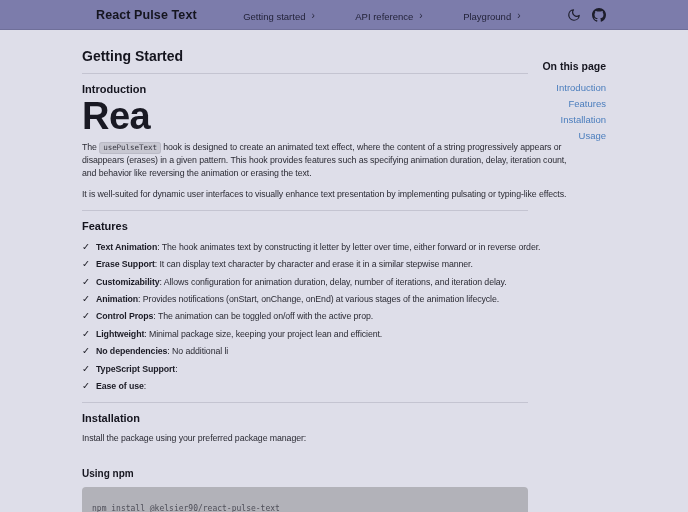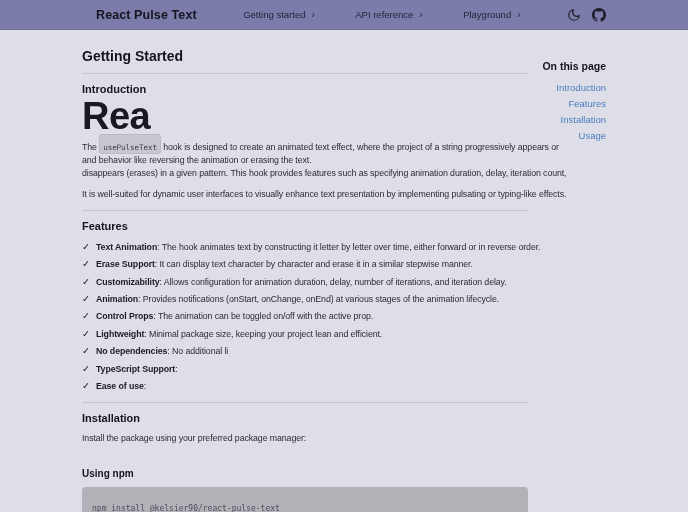--- a/index.html
+++ b/index.html
@@ -12,21 +12,21 @@
 
   
   .navbar {
     height: 30px;
     background: #7c7cab;
     border-bottom: 1px solid rgba(0,0,0,0.10);
     display: flex; align-items: center; justify-content: center;
   }
   .nav-inner {
     width: 524px;
-    display: flex; align-items: center; padding-left: 14px;
+    display: flex; align-items: flex-end; padding-left: 14px;
   }
   .brand {
     font-size: 12.5px; font-weight: 700; color: #15151f;
     letter-spacing: .1px; white-space: nowrap; cursor: pointer;
   }
   .nav-links {
     flex: 1; display: flex; justify-content: space-evenly; align-items: center;
     margin: 0 6px;
   }
   .nav-link {
@@ -56,21 +56,21 @@
     font-size: 8.8px; line-height: 13.2px; color: #2b2b34;
     letter-spacing: -0.1px; white-space: nowrap;
   }
   .para-group { margin-top: 9px; }
   .para { margin-top: 7px; }
 
   code.inline {
     font-family: "DejaVu Sans Mono", monospace;
     font-size: 7.6px;
     background: #c7c7d1; border: 1px solid #babac6; border-radius: 3px;
-    padding: 8px 3px 1px; color: #3b3b45;
+    padding: 0px 3px 1px; color: #3b3b45;
   }
 
   .features-list { margin-top: 7px; }
   .feature { display: flex; align-items: baseline; margin-bottom: 3px; line-height: 13.4px; }
   .check { width: 14px; flex: 0 0 14px; font-size: 9.5px; color: #26262f; }
   .feature-text { font-size: 8.8px; color: #2b2b34; letter-spacing: -0.1px; white-space: nowrap; }
   .feature-text b { color: #1c1c26; }
 
   .h3 { font-size: 10px; line-height: 12px; font-weight: 700; color: #15151f; margin-top: 22px; }
   .codeblock {
@@ -137,23 +137,23 @@
 <div class="layout">
 
   <main class="main">
     <h1 class="page-title">Getting Started</h1>
     <hr class="rule">
 
     <h2 class="h2">Introduction</h2>
     <div class="display-title">Rea</div>
 
     <div class="para-group">
-      <div class="pline"><span>The </span><code class="inline">usePulseText</code><span> hook is designed to create an animated text effect, where the project of a string progressively appears or</span></div>
+      <div class="pline"><span>The </span><code class="inline">usePulseText</code><span> hook is designed to create an animated text effect, where the content of a string progressively appears or</span></div>
+      <div class="pline">disappears (erases) in a given pattern. This hook provides features such as specifying animation duration, delay, iteration count,</div>
       <div class="pline">and behavior like reversing the animation or erasing the text.</div>
-      <div class="pline">disappears (erases) in a given pattern. This hook provides features such as specifying animation duration, delay, iteration count,</div>
     </div>
 
     <p class="para">It is well-suited for dynamic user interfaces to visually enhance text presentation by implementing pulsating or typing-like effects.</p>
 
     <hr class="rule">
     <h2 class="h2">Features</h2>
 
     <div class="features-list">
 
         <div class="feature">

